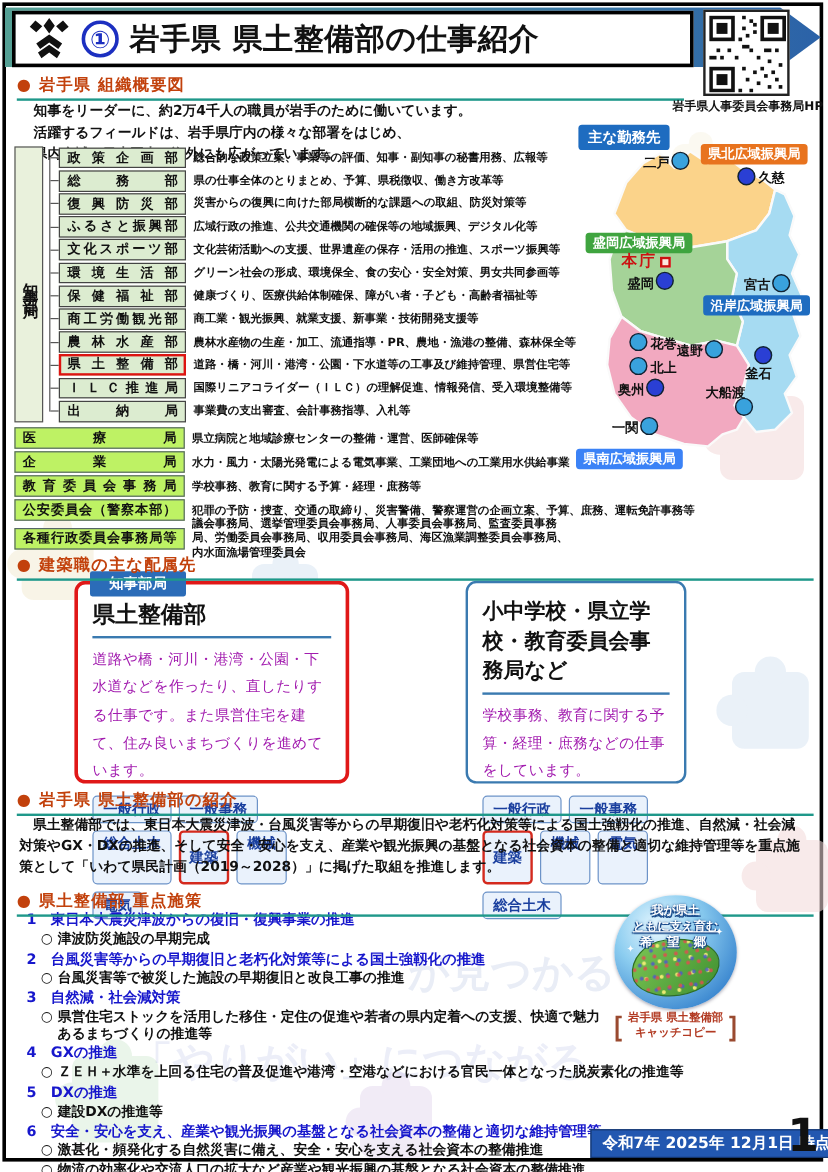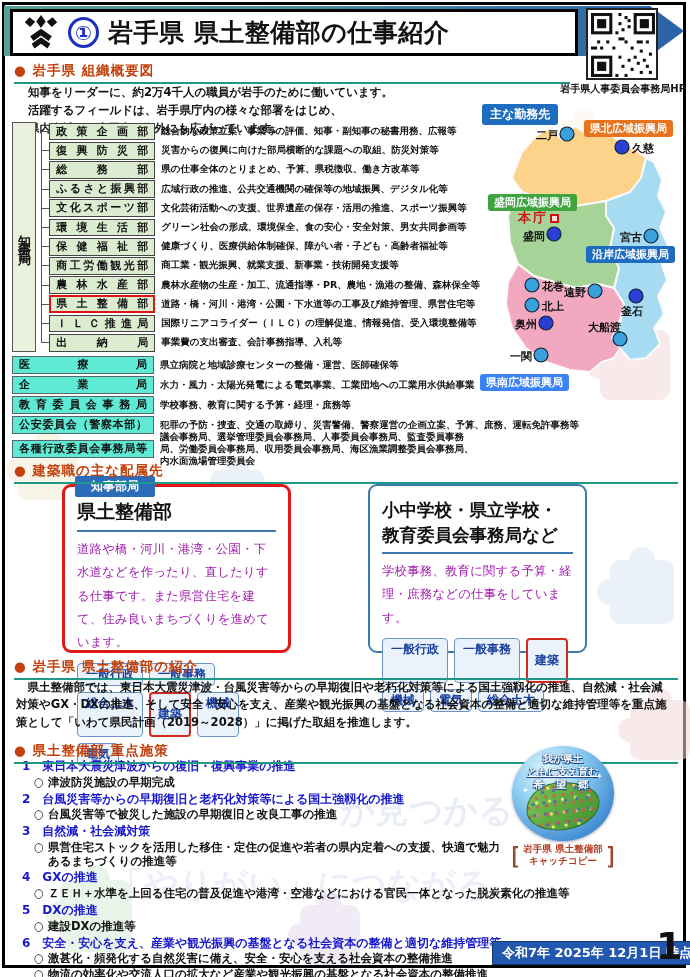--- a/index.html
+++ b/index.html
@@ -41,36 +41,36 @@
   .rows { flex:1; }
   .org-row { display:flex; align-items:center; height:19.2px; position:relative; }
   .org-row::before { content:""; width:7px; height:1px; background:#555; }
   .org-name { width:106px; background:#dcecd0; border:1px solid #444; font-size:11px; font-weight:bold; color:#111;
               padding:1px 6px; text-align:justify; text-align-last:justify; line-height:1.25; flex:0 0 auto; }
   .org-row.hl .org-name { border:2px solid #dd1411; padding:0 5px; }
   .org-desc { margin-left:6px; font-size:9.5px; font-weight:600; color:#111; white-space:nowrap; }
   .others { margin-top:3px; }
   .others .org-row { height:20px; }
   .others .org-row::before { display:none; }
-  .others .org-name { width:142px; background:#5eead4; border:1px solid #566; }
+  .others .org-name { width:142px; background:#bef264; border:1px solid #566; }
   .others .org-row.tall { height:27px; }
   .others .org-row.tall .org-desc { white-space:normal; line-height:1.25; width:512px; }
 
   
   .map { position:absolute; left:478px; top:100px; width:212px; height:372px; z-index:2; }
   .badge { position:absolute; color:#fff; font-size:11px; font-weight:bold; padding:1px 6px; border-radius:3px; white-space:nowrap; }
   .badge.big { font-size:12px; padding:2px 8px; }
   .honcho { position:absolute; left:40px; top:109px; color:#cc1111; font-size:13px; font-weight:bold; letter-spacing:2px; }
   .honcho .sq { display:inline-block; width:9px; height:9px; border:2px solid #cc1111; background:#fce8e0; vertical-align:middle; margin-left:2px; }
   .map svg text { font-size:11px; font-weight:bold; fill:#111; font-family:"DejaVu Sans", sans-serif; }
 
   
   .abox { position:absolute; background:#fff; border-radius:9px; padding:12px 12px 8px; z-index:2; }
   .abox.left { left:62px; top:484px; width:229px; height:169px; border:3px solid #e01818; }
-  .abox.right { left:368px; top:484px; width:219px; height:169px; border:2px solid #3a7ab0; }
+  .abox.right { left:388px; top:484px; width:184px; height:169px; border:2px solid #3a7ab0; }
   .abox-badge { position:absolute; left:10px; top:-11px; background:#2b6cb8; color:#fff; font-size:12px; font-weight:bold; padding:2px 16px; border-radius:2px; }
   .abox-title { font-size:19px; font-weight:bold; color:#111; border-bottom:2px solid #3a7ab0; padding-bottom:5px; }
   .abox.right .abox-title { font-size:17.5px; line-height:1.4; }
   .abox-body { font-size:12.3px; color:#a21caf; line-height:1.9; margin-top:6px; letter-spacing:.3px; }
   .tags { display:flex; flex-wrap:wrap; gap:6px; margin-top:8px; }
   .tag { background:#eaf2fc; border:1px solid #6c93c8; color:#1a3f9e; font-size:12px; font-weight:bold;
          padding:2px 8px; border-radius:4px; }
   .tag.hl { border:2px solid #d42a1e; padding:12px 7px; }
 
   .body3 { position:absolute; left:16px; top:679px; width:658px; font-size:11.5px; font-weight:600; color:#111; line-height:1.5; z-index:2; }
@@ -196,27 +196,27 @@
       <div class="chiji-label">知事部局</div>
       <div class="bracket"></div>
       <div class="rows">
 
           <div class="org-row">
             <div class="org-name">政策企画部</div>
             <div class="org-desc">総合的な政策立案、事業等の評価、知事・副知事の秘書用務、広報等</div>
           </div>
 
           <div class="org-row">
+            <div class="org-name">総務部</div>
+            <div class="org-desc">県の仕事全体のとりまとめ、予算、県税徴収、働き方改革等</div>
+          </div>
+
+          <div class="org-row">
             <div class="org-name">復興防災部</div>
             <div class="org-desc">災害からの復興に向けた部局横断的な課題への取組、防災対策等</div>
-          </div>
-
-          <div class="org-row">
-            <div class="org-name">総務部</div>
-            <div class="org-desc">県の仕事全体のとりまとめ、予算、県税徴収、働き方改革等</div>
           </div>
 
           <div class="org-row">
             <div class="org-name">ふるさと振興部</div>
             <div class="org-desc">広域行政の推進、公共交通機関の確保等の地域振興、デジタル化等</div>
           </div>
 
           <div class="org-row">
             <div class="org-name">文化スポーツ部</div>
             <div class="org-desc">文化芸術活動への支援、世界遺産の保存・活用の推進、スポーツ振興等</div>

